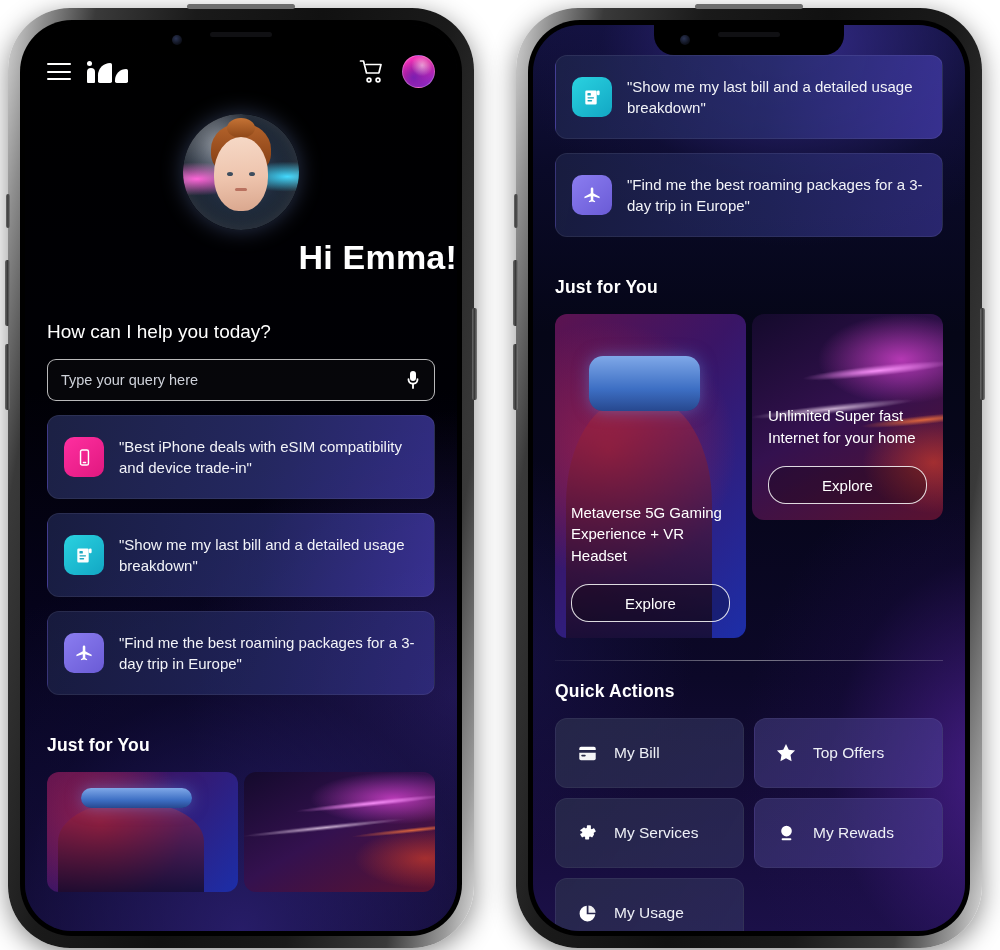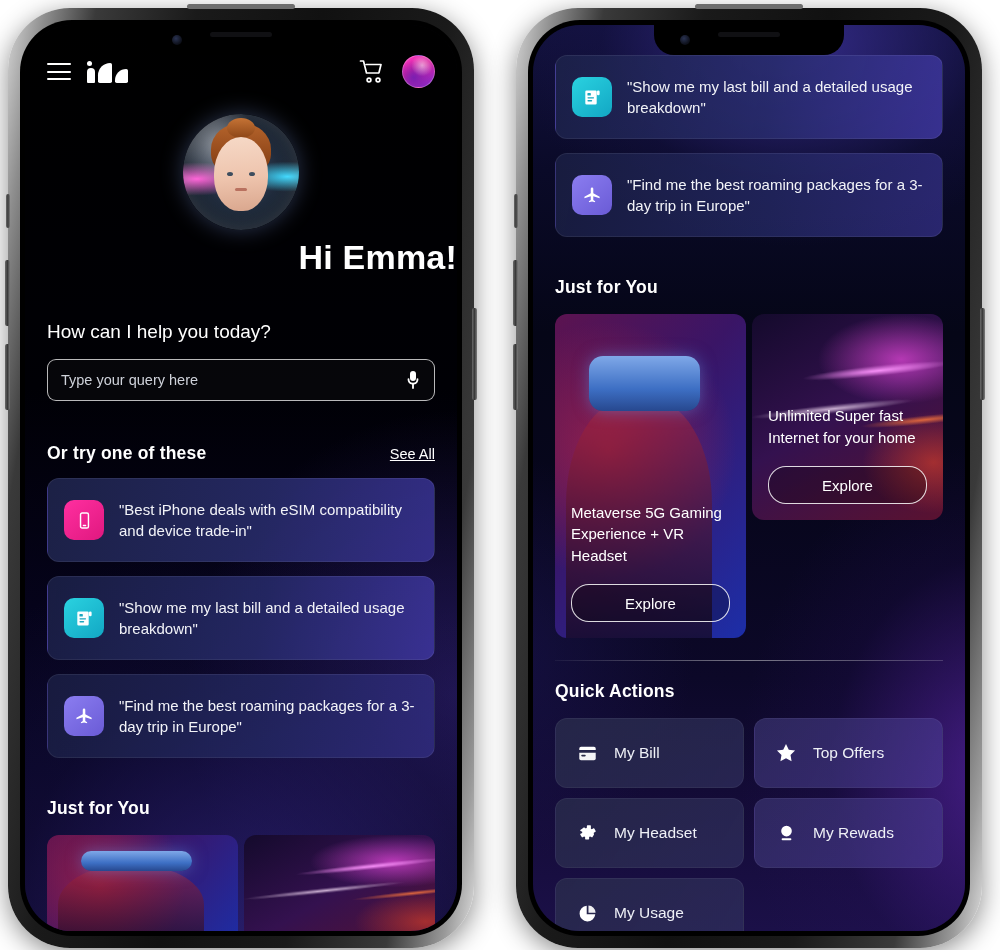--- a/index.html
+++ b/index.html
@@ -299,24 +299,20 @@
             <div class="searchbox">
               <span class="ph">Type your query here</span>
               <span class="mic">
                 <svg viewBox="0 0 16 20" width="16" height="20" fill="#fff">
                   <rect x="5" y="1" width="6" height="10" rx="3"></rect>
                   <path d="M2.6 9.2a.9.9 0 0 1 1.8 0 3.6 3.6 0 0 0 7.2 0 .9.9 0 0 1 1.8 0 5.4 5.4 0 0 1-4.5 5.32V18a.9.9 0 1 1-1.8 0v-3.48A5.4 5.4 0 0 1 2.6 9.2z"></path>
                 </svg>
               </span>
             </div>
 
-            <div class="row-between">
-              <div class="sec-title">Or try one of these</div>
-              <div class="see-all">See All</div>
-            </div>
 
             <div class="sug v1">
               <span class="sug-ic ic-pink">
                 <svg viewBox="0 0 24 24" width="19" height="19" fill="none" stroke="#fff" stroke-width="1.8" stroke-linejoin="round">
                   <rect x="7" y="2.5" width="10" height="19" rx="2"></rect>
                     <line x1="10.6" y1="18.3" x2="13.4" y2="18.3" stroke-linecap="round"></line>
                 </svg>
               </span>
               <span class="sug-tx">"Best iPhone deals with eSIM compatibility and device trade-in"</span>
             </div>
@@ -450,21 +446,21 @@
                 </span>
                 <span class="qa-lb">Top Offers</span>
               </div>
 
               <div class="qa">
                 <span class="qa-ic">
                   <svg viewBox="0 0 24 24" width="21" height="21" fill="#fff">
                     <path d="M12 8.3a3.7 3.7 0 1 0 0 7.4 3.7 3.7 0 0 0 0-7.4zm9.1 5.1l-1.9-1.1a7.4 7.4 0 0 0 0-1.2l1.9-1.1a.7.7 0 0 0 .25-.93l-1.6-2.77a.7.7 0 0 0-.92-.27l-1.9 1.1a7.6 7.6 0 0 0-1.05-.6V3.4a.7.7 0 0 0-.7-.7h-3.2a.7.7 0 0 0-.7.7v2.15c-.37.17-.72.37-1.05.6l-1.9-1.1a.7.7 0 0 0-.92.27L3.79 8.09a.7.7 0 0 0 .25.93l1.9 1.1a7.4 7.4 0 0 0 0 1.2l-1.9 1.1a.7.7 0 0 0-.25.93l1.6 2.77a.7.7 0 0 0 .92.27l1.9-1.1c.33.23.68.43 1.05.6v2.15a.7.7 0 0 0 .7.7h3.2a.7.7 0 0 0 .7-.7v-2.15c.37-.17.72-.37 1.05-.6l1.9 1.1a.7.7 0 0 0 .92-.27l1.6-2.77a.7.7 0 0 0-.25-.93z"></path>
                   </svg>
                 </span>
-                <span class="qa-lb">My Headset</span>
+                <span class="qa-lb">My Services</span>
               </div>
 
               <div class="qa r">
                 <span class="qa-ic">
                   <svg viewBox="0 0 24 24" width="21" height="21" fill="#fff">
                     <circle cx="12" cy="9.2" r="6.1"></circle>
                     <rect x="6.4" y="17.4" width="11.2" height="2.4" rx="1.2"></rect>
                   </svg>
                 </span>
                 <span class="qa-lb">My Rewads</span>

